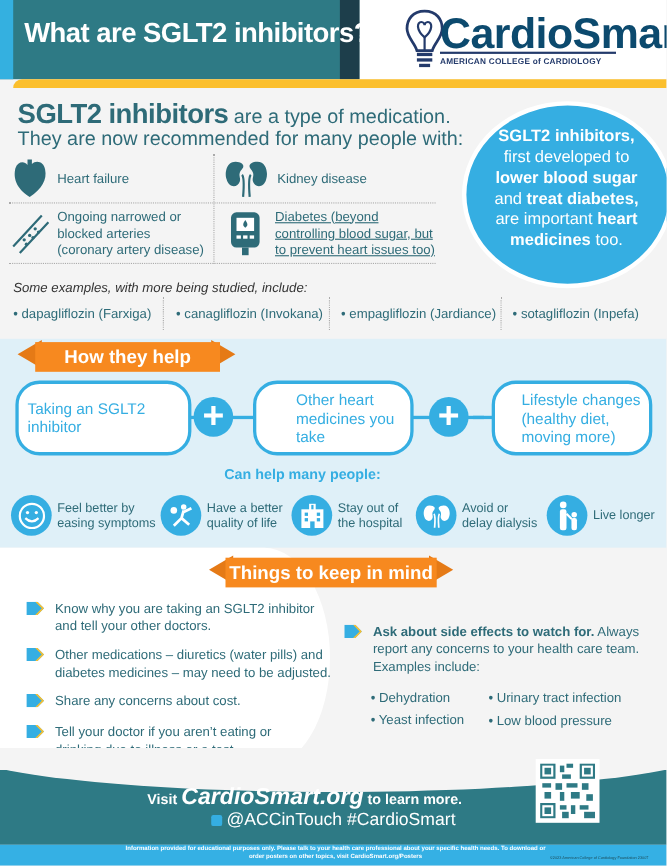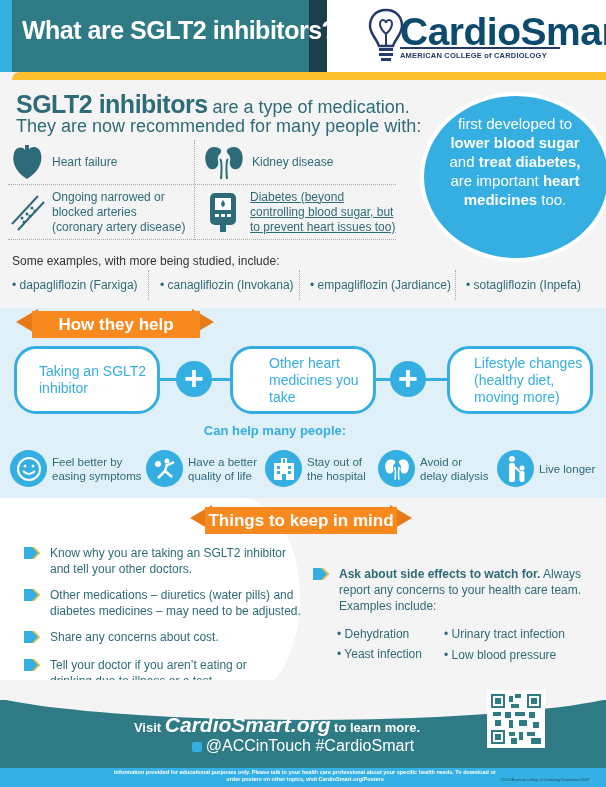--- a/index.html
+++ b/index.html
@@ -24,21 +24,21 @@
   .intro-2 { left: 16px; top: 116px; color: #2e6b78; font-size: 18px; }
 
   .cond-grid { left: 8px; top: 140px; width: 388px; height: 100px; }
   .cond { position: absolute; display: flex; align-items: center; }
   .cond .txt { color: #2e6b78; font-size: 12px; line-height: 15px; }
   .hline { position: absolute; border-top: 1px dotted #aaa; }
   .vline { position: absolute; border-left: 1px dotted #aaa; }
 
   .circle { left: 420px; top: 92px; width: 192px; height: 170px; border-radius: 50%; background: #35aee2; border: 4px solid #fff; }
   .circle-txt { left: 430px; top: 114px; width: 170px; text-align: center; color: #fff; font-size: 15px; line-height: 19px; }
-  .examples-title { left: 12px; top: 254px; color: #333; font-size: 12px; }
+  .examples-title { left: 12px; top: 254px; color: #333; font-size: 12px; font-style: italic; }
   .drug { top: 278px; color: #2e6b78; font-size: 12px; }
   .drug-sep { top: 270px; height: 30px; border-left: 1px dotted #aaa; }
 
   
   .help-bg { left: 0; top: 308px; width: 606px; height: 190px; background: #dff0f8; }
   .ribbon { height: 27px; background: #f7891f; color: #fff; font-weight: bold; font-size: 17px; display: flex; align-items: center; justify-content: center; }
   .ribbon-tail { width: 0; height: 0; border-top: 13px solid transparent; border-bottom: 13px solid transparent; }
   .pill { top: 346px; height: 68px; border: 3px solid #35aee2; border-radius: 22px; background: #fff; color: #35aee2; font-size: 14px; line-height: 17px; display: flex; align-items: center; }
   .connector { top: 378px; height: 3px; background: #35aee2; }
   .plus { top: 361px; width: 36px; height: 36px; border-radius: 50%; background: #35aee2; color: #fff; font-size: 34px; line-height: 34px; text-align: center; font-weight: bold; }
@@ -131,20 +131,21 @@
         <rect x="13" y="23" width="4" height="3" fill="#fff"></rect>
         <rect x="19" y="23" width="4" height="3" fill="#fff"></rect>
       <rect x="12" y="34" width="6" height="7" fill="#2e6b78"></rect>
     </svg>
     <span class="txt" style="width:150px;text-decoration:underline;">Diabetes (beyond controlling blood sugar, but to prevent heart issues too)</span>
   </div>
 </div>
 
 <div class="abs circle"></div>
 <div class="abs circle-txt">
+  <div><b>SGLT2 inhibitors,</b></div>
   <div>first developed to</div>
   <div><b>lower blood sugar</b></div>
   <div><span>and </span><b>treat diabetes,</b></div>
   <div><span>are important </span><b>heart</b></div>
   <div><b>medicines</b><span> too.</span></div>
 </div>
 
 <div class="abs examples-title">Some examples, with more being studied, include:</div>
 <div class="abs drug" style="left:12px;">• dapagliflozin (Farxiga)</div>
 <div class="abs drug-sep" style="left:148px;"></div>
@@ -153,21 +154,21 @@
 <div class="abs drug" style="left:310px;">• empagliflozin (Jardiance)</div>
 <div class="abs drug-sep" style="left:455px;"></div>
 <div class="abs drug" style="left:466px;">• sotagliflozin (Inpefa)</div>
 
 <div class="abs help-bg"></div>
 <div class="abs ribbon-tail" style="left:16px;top:309px;border-right:22px solid #e57a16;"></div>
 <div class="abs ribbon-tail" style="left:192px;top:309px;border-left:22px solid #e57a16;"></div>
 <div class="abs ribbon" style="left:32px;top:311px;width:168px;">How they help</div>
 
 <div class="abs connector" style="left:150px;width:290px;"></div>
-<div class="abs pill" style="left:14px;width:146px;padding-left:22px;">Taking an SGLT2 inhibitor</div>
+<div class="abs pill" style="left:14px;width:160px;padding-left:8px;">Taking an SGLT2 inhibitor</div>
 <div class="abs plus" style="left:176px;">+</div>
 <div class="abs pill" style="left:230px;width:146px;padding-left:36px;">Other heart medicines you take</div>
 <div class="abs plus" style="left:390px;">+</div>
 <div class="abs pill" style="left:447px;width:146px;padding-left:24px;">Lifestyle changes (healthy diet, moving more)</div>
 <div class="abs connector" style="left:430px;width:20px;"></div>
 
 <div class="abs can-help">Can help many  people:</div>
 
 <div class="abs benefit" style="left:10px;">
   <div class="ic">

